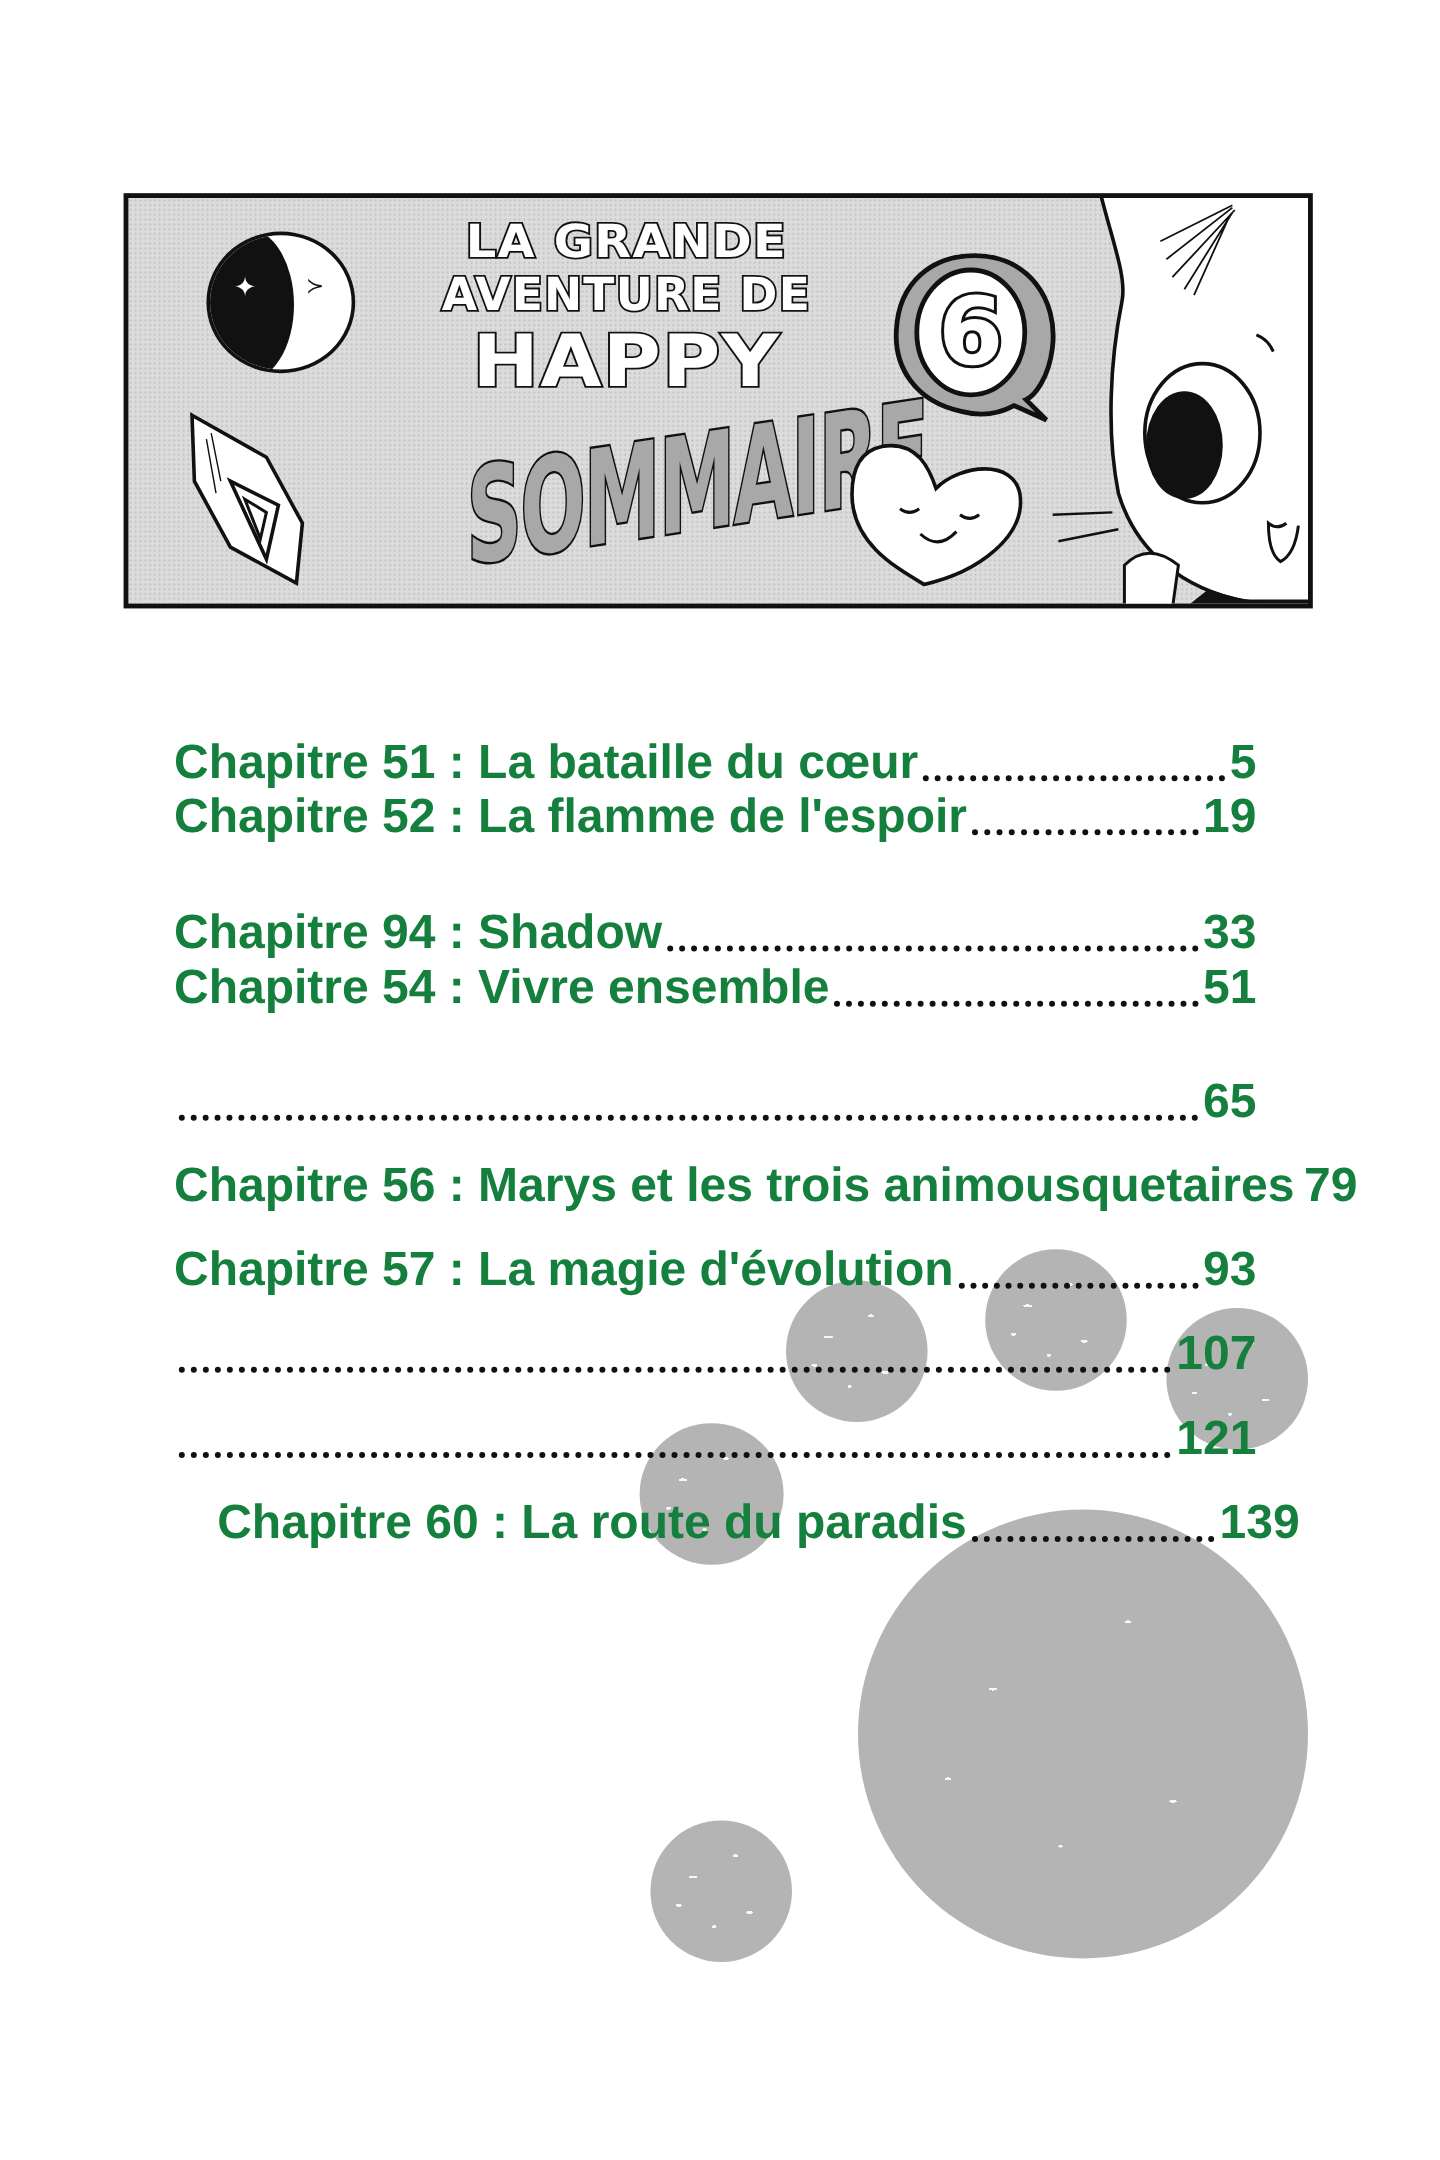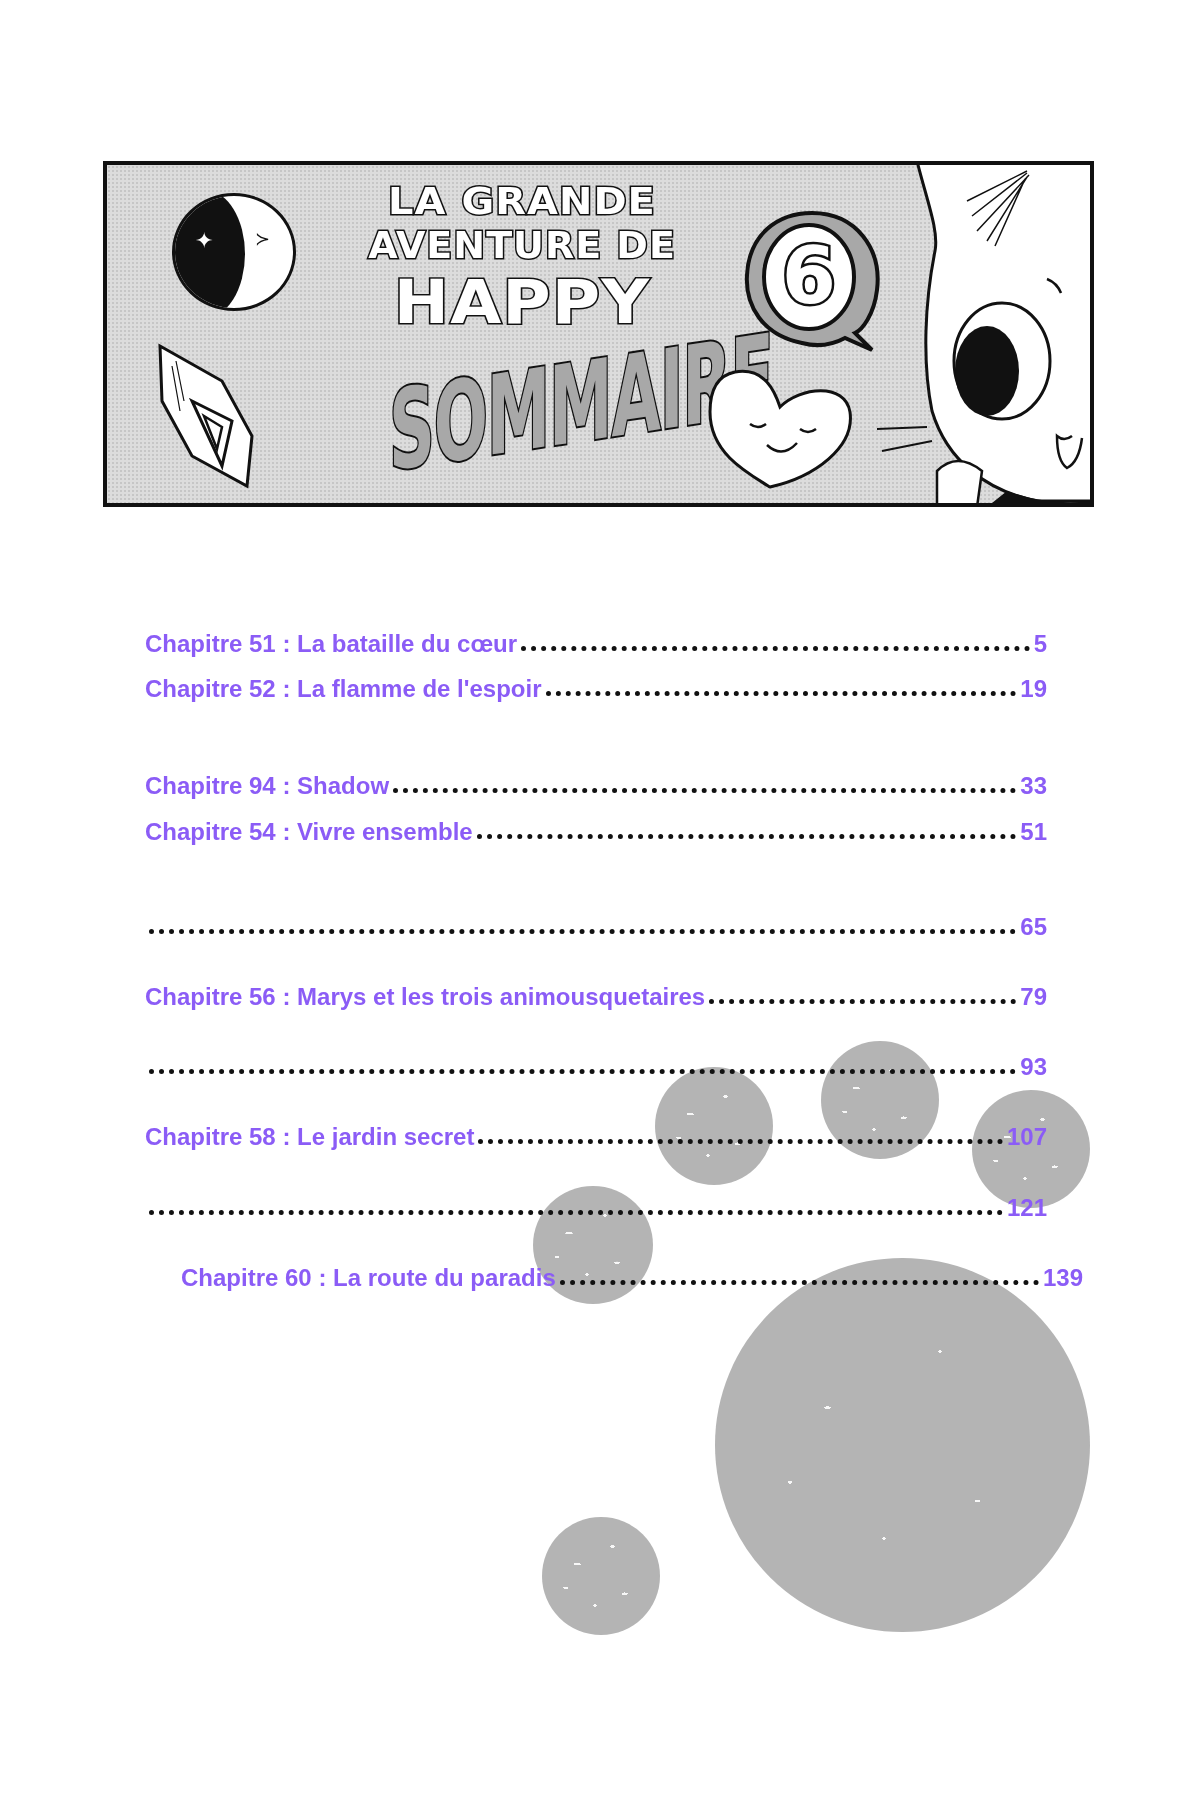--- a/index.html
+++ b/index.html
@@ -27,21 +27,21 @@
     border:3px solid #111; background:#fff; overflow:hidden; }
   .moon .dark { position:absolute; left:-10px; top:-6px; width:80px; height:128px; border-radius:50%; background:#111; }
   .moon .star { position:absolute; left:20px; top:34px; color:#fff; font-size:22px; line-height:22px; }
   .moon .eye { position:absolute; left:80px; top:32px; color:#111; font-size:18px; }
   .crystal { position:absolute; left:45px; top:176px; width:110px; height:150px; }
   .bubble { position:absolute; left:630px; top:40px; width:150px; height:150px; }
   .heart { position:absolute; left:598px; top:202px; width:150px; height:125px; }
   .cat { position:absolute; left:770px; top:-4px; width:215px; height:346px; }
   .toc { position:absolute; left:145px; top:0; width:902px; z-index:2; }
   .row { position:absolute; left:0; width:902px; height:40px; display:flex; align-items:flex-end;
-    font-family:"Liberation Sans", sans-serif; font-weight:bold; font-size:24px; color:#8b5cf6; }
+    font-family:"Liberation Sans", sans-serif; font-weight:bold; font-size:40px; color:#15803d; }
   .row .label { white-space:nowrap; transform-origin:left bottom; }
   .row .dots { flex:1; border-bottom:5px dotted #111; margin:0 4px 7px 4px; height:0; }
   .row .page { white-space:nowrap; }
 </style>
 </head>
 <body>
 
 <div class="paw" style="left:655px;top:1067px;width:118px;height:118px;"></div>
 <div class="paw" style="left:821px;top:1041px;width:118px;height:118px;"></div>
 <div class="paw" style="left:972px;top:1090px;width:118px;height:118px;"></div>
@@ -119,25 +119,25 @@
   <div class="row" style="top:901px;">
     <span class="dots"></span>
     <span class="page">65</span>
   </div>
   <div class="row" style="top:971px;">
     <span class="label">Chapitre 56 : Marys et les trois animousquetaires</span>
     <span class="dots"></span>
     <span class="page">79</span>
   </div>
   <div class="row" style="top:1041px;">
+    <span class="label">Chapitre 57 : La magie d'évolution</span>
     <span class="dots"></span>
     <span class="page">93</span>
   </div>
   <div class="row" style="top:1111px;">
-    <span class="label">Chapitre 58 : Le jardin secret</span>
     <span class="dots"></span>
     <span class="page">107</span>
   </div>
   <div class="row" style="top:1182px;">
     <span class="dots"></span>
     <span class="page">121</span>
   </div>
   <div class="row" style="top:1252px;margin-left:36px;">
     <span class="label">Chapitre 60 : La route du paradis</span>
     <span class="dots"></span>

